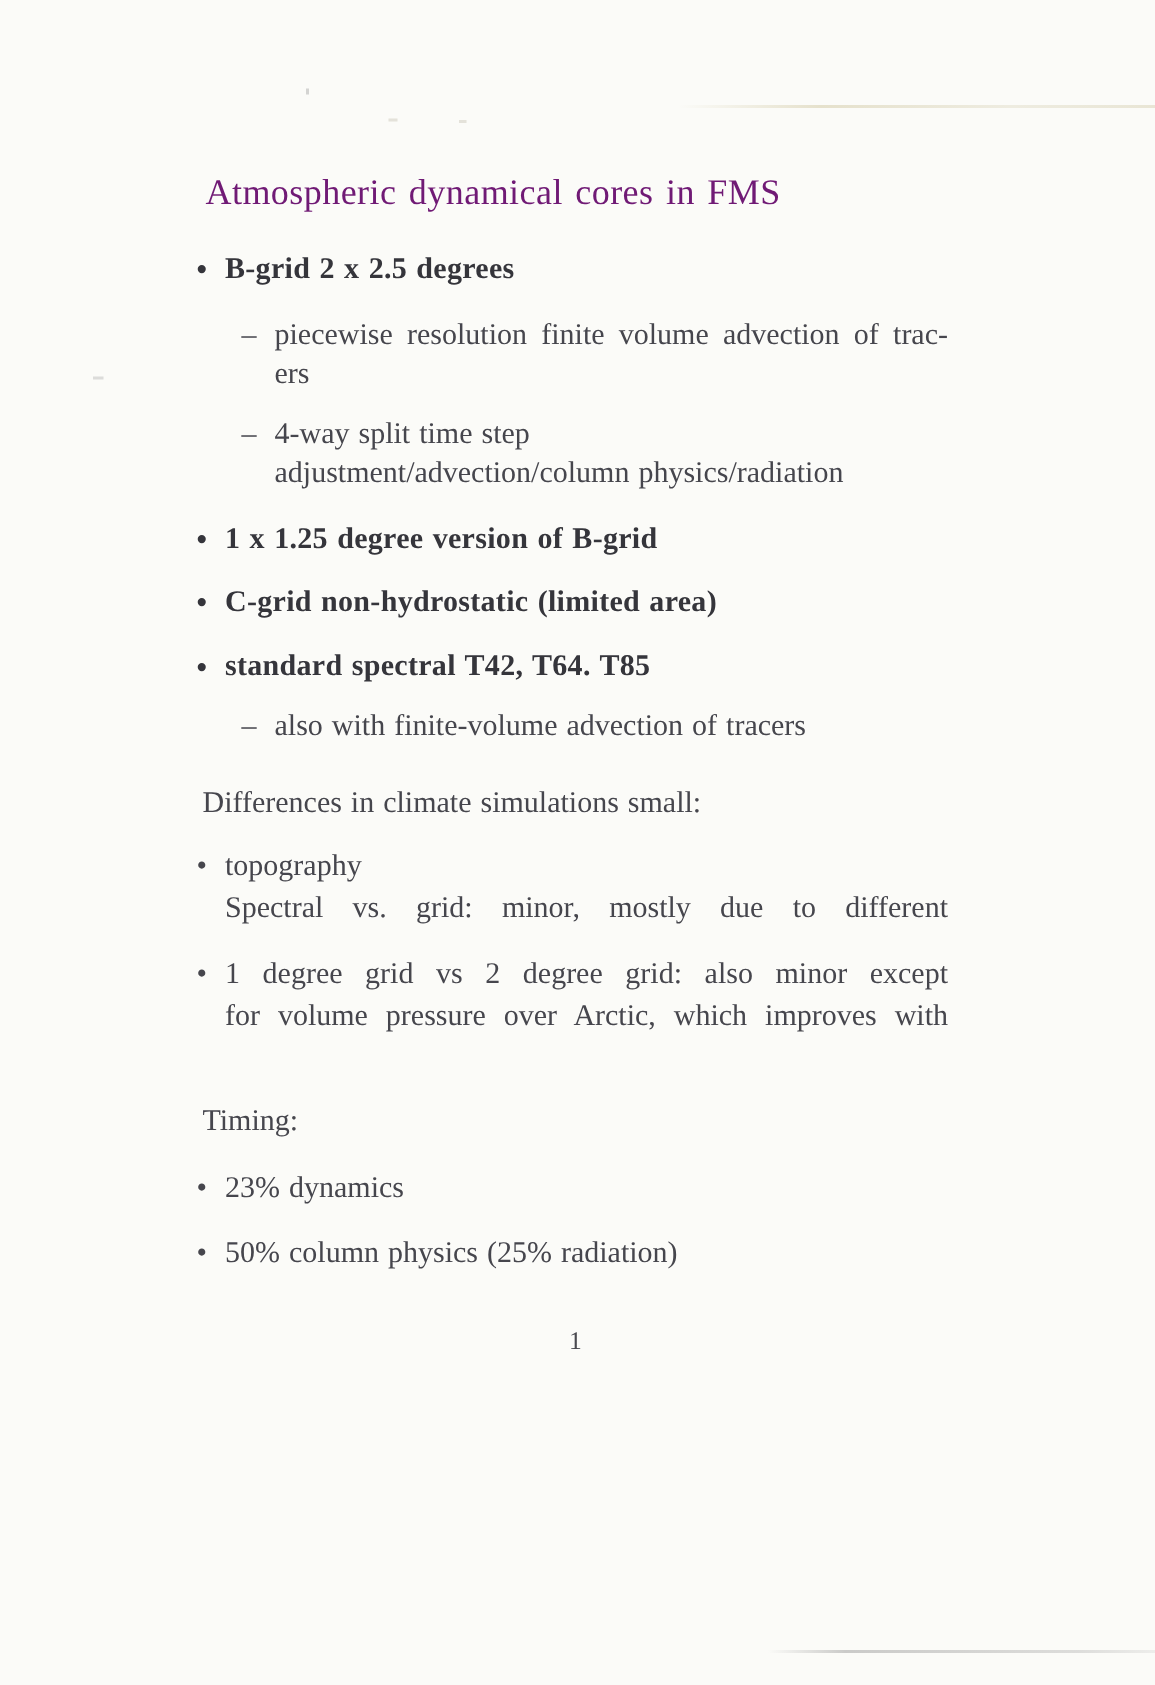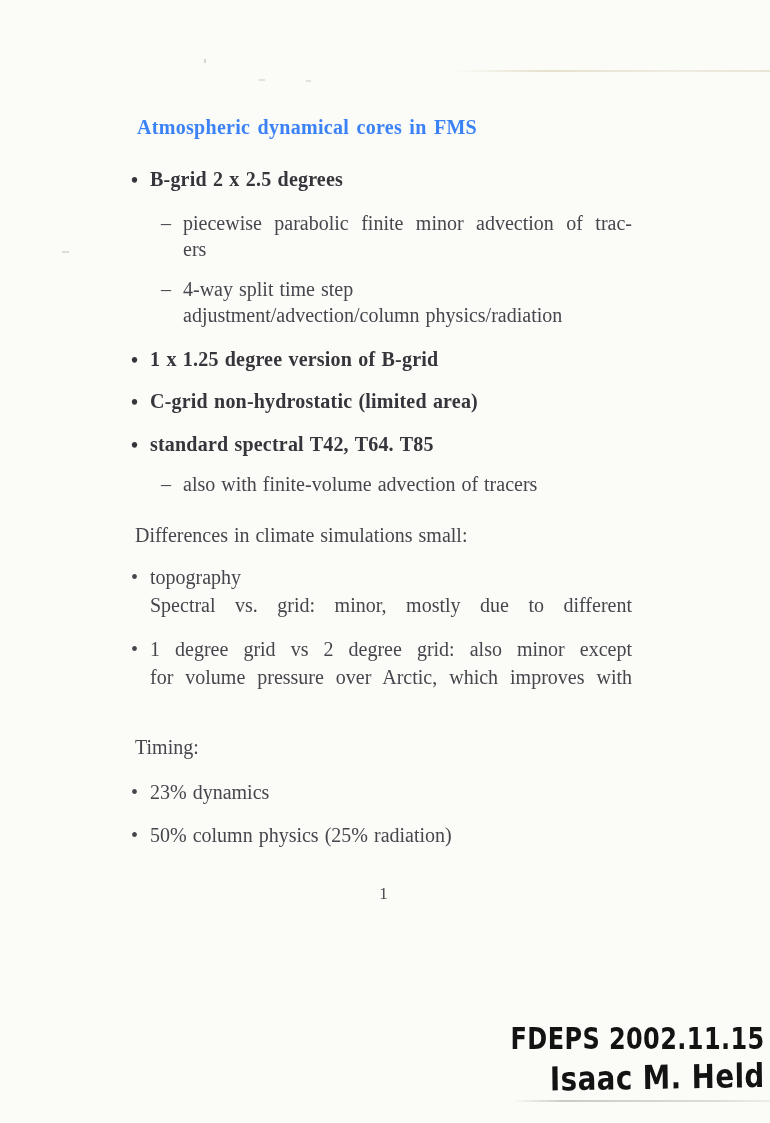--- a/index.html
+++ b/index.html
@@ -7,21 +7,21 @@
     width:770px; height:1123px;
     background:#fbfbf8;
     position:relative;
     font-family:"Liberation Serif", serif;
     overflow:hidden;
   }
   .page { position:absolute; inset:0; }
 
   .title {
     position:absolute; left:137px; top:116px; margin:0;
-    font-size:20px; font-weight:bold; color:#3b82f6;
+    font-size:24px; font-weight:normal; color:#701a75;
     letter-spacing:0.3px; word-spacing:2px;
     white-space:nowrap;
   }
 
   .item { position:absolute; display:flex; color:#46464d; font-size:20px; }
   .item .mk { flex:0 0 19px; line-height:28px; }
   .item .lines { flex:1 1 auto; min-width:0; }
   .ln { line-height:28px; word-spacing:1px; }
 
   .b1   { left:131px; width:501px; }
@@ -70,21 +70,21 @@
   <div class="item b1 bold-item" style="top:166px">
     <span class="mk">•</span>
     <div class="lines">
       <div class="ln">B-grid 2 x 2.5 degrees</div>
     </div>
   </div>
 
   <div class="item sub" style="top:210px">
     <span class="mk">–</span>
     <div class="lines">
-      <div class="ln j">piecewise parabolic finite minor advection of trac-</div>
+      <div class="ln j">piecewise resolution finite volume advection of trac-</div>
       <div class="ln">ers</div>
     </div>
   </div>
 
   <div class="item sub" style="top:276px">
     <span class="mk">–</span>
     <div class="lines">
       <div class="ln">4-way split time step</div>
       <div class="ln">adjustment/advection/column physics/radiation</div>
     </div>
@@ -155,24 +155,20 @@
 
   <div class="item b1" style="top:821px">
     <span class="mk">•</span>
     <div class="lines">
       <div class="ln">50% column physics (25% radiation)</div>
     </div>
   </div>
 
   <div class="pageno">1</div>
 
-  <div class="note">
-    <div class="note-l1">FDEPS 2002.11.15</div>
-    <div class="note-l2">Isaac M. Held</div>
-  </div>
 
   <div class="art" id="art-top-right"></div>
   <div class="art" id="art-bottom-line"></div>
   <div class="art" id="art-dot-1"></div>
   <div class="art" id="art-dash-left"></div>
   <div class="art" id="art-dot-2"></div>
   <div class="art" id="art-dot-3"></div>
 
 </div>
 

